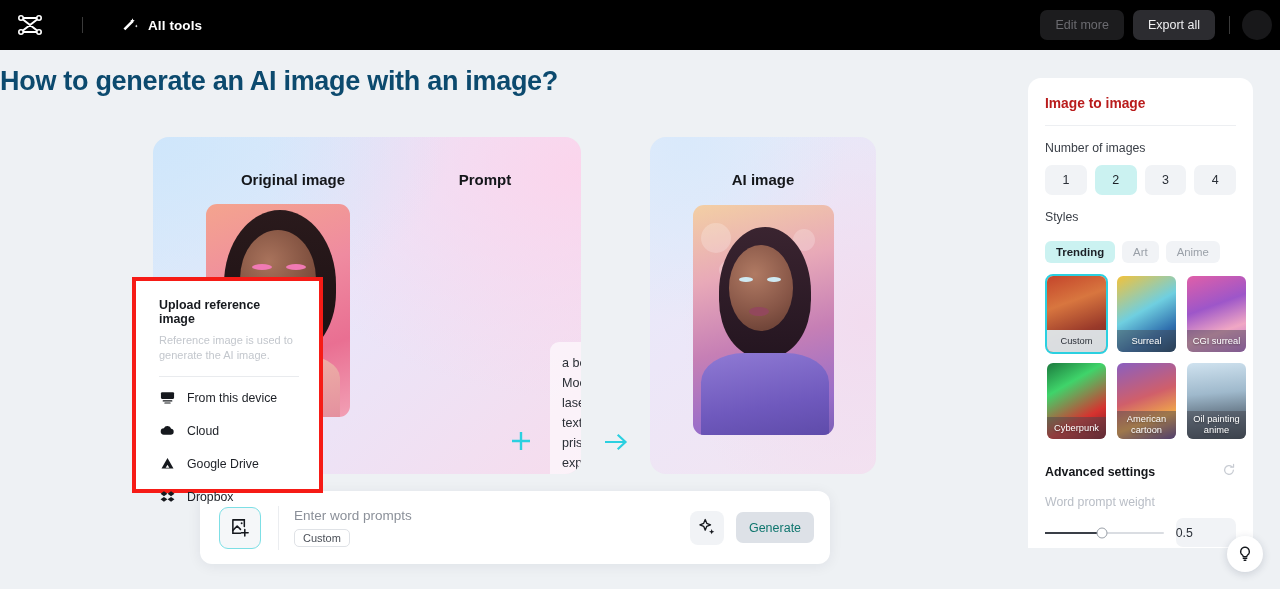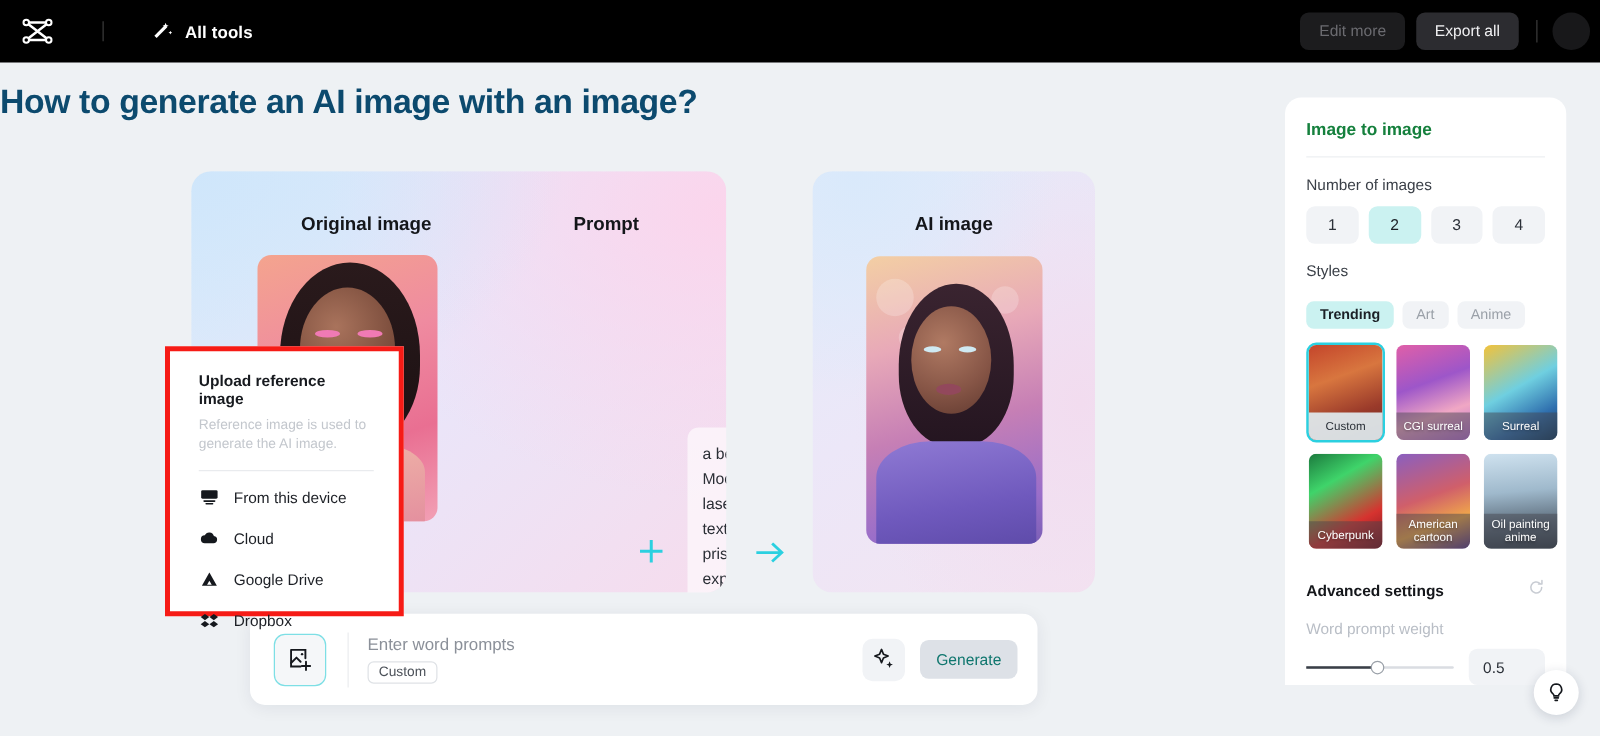--- a/index.html
+++ b/index.html
@@ -153,21 +153,21 @@
     display: flex; align-items: center; gap: 12px; height: 33px; cursor: pointer;
   }
   .popup-item-label { font-size: 12.3px; color: #1d2026; }
   .popup-ico { width: 16px; height: 16px; display: flex; align-items: center; justify-content: center; }
 
   
   .panel {
     position: absolute; left: 1028px; top: 78px; width: 225px; height: 470px;
     background: #fff; border-radius: 13px 13px 0 0; overflow: hidden;
   }
-  .panel-title { padding: 18px 4px 0 17px; font-size: 13.8px; font-weight: 700; color: #15803d; }
+  .panel-title { padding: 18px 4px 0 17px; font-size: 13.8px; font-weight: 700; color: #b91c1c; }
   .panel-hr { height: 1px; background: #edeff2; margin: 14px 17px 0 17px; }
   .panel-sec { padding: 0 17px; }
   .sec-label { margin-top: 15px; font-size: 12.3px; color: #3a3f47; }
   .num-row { display: flex; gap: 8px; margin-top: 10px; }
   .num-btn {
     width: 45px; height: 30px; border-radius: 7px; background: #f1f3f6;
     border: none; font-size: 12.5px; color: #2b3038; cursor: pointer;
     font-family: "Liberation Sans", sans-serif;
   }
   .num-btn.active { background: #cbf2f1; color: #1b2026; }
@@ -204,21 +204,21 @@
   .slider-track {
     position: relative; width: 122px; height: 2px; background: #dadde2; border-radius: 2px;
   }
   .slider-fill { position: absolute; left: 0; top: 0; height: 2px; width: 48%; background: #3a3f47; }
   .slider-knob {
     position: absolute; left: 48%; top: 50%; transform: translate(-50%,-50%);
     width: 11px; height: 11px; border-radius: 50%; background: #fff; border: 1.6px solid #9aa0a8;
   }
   .slider-value {
     width: 62px; height: 29px; background: #f1f3f6; border-radius: 7px;
-    display: flex; align-items: center; padding-left: 11px; font-size: 12.3px; color: #2b3038;
+    display: flex; align-items: center; font-size: 12.3px; color: #2b3038;
   }
 
   .fab {
     position: absolute; left: 1227px; top: 536px; width: 36px; height: 36px;
     border-radius: 50%; background: #fff; box-shadow: 0 2px 9px rgba(20,30,60,.16);
     display: flex; align-items: center; justify-content: center; cursor: pointer; z-index: 50;
   }
 </style>
 </head>
 <body>
@@ -394,26 +394,26 @@
         <button class="style-tab">Art</button>
         <button class="style-tab">Anime</button>
       </div>
 
       <div class="style-grid">
         <div class="style-cell selected">
           <div class="style-thumb" style="background:linear-gradient(160deg,#c4452b 0%,#d8763f 35%,#9a3a2a 70%,#6a2a22 100%);"></div>
           <div class="style-name">Custom</div>
         </div>
         <div class="style-cell">
+          <div class="style-thumb" style="background:linear-gradient(150deg,#f3c23a 0%,#6fcfe0 45%,#2f6fae 75%,#123a5e 100%);"></div>
+          <div class="style-name">Surreal</div>
+        </div>
+        <div class="style-cell">
           <div class="style-thumb" style="background:linear-gradient(160deg,#e05fa8 0%,#9d56c9 40%,#f0a7c4 70%,#b76fd0 100%);"></div>
           <div class="style-name">CGI surreal</div>
-        </div>
-        <div class="style-cell">
-          <div class="style-thumb" style="background:linear-gradient(150deg,#f3c23a 0%,#6fcfe0 45%,#2f6fae 75%,#123a5e 100%);"></div>
-          <div class="style-name">Surreal</div>
         </div>
         <div class="style-cell">
           <div class="style-thumb" style="background:linear-gradient(150deg,#1c7a3e 0%,#3fd46a 30%,#d6332f 70%,#7a1420 100%);"></div>
           <div class="style-name">Cyberpunk</div>
         </div>
         <div class="style-cell">
           <div class="style-thumb" style="background:linear-gradient(160deg,#8a5fc0 0%,#d05f6a 45%,#f0a74a 72%,#5a3a8a 100%);"></div>
           <div class="style-name">American cartoon</div>
         </div>
         <div class="style-cell">

